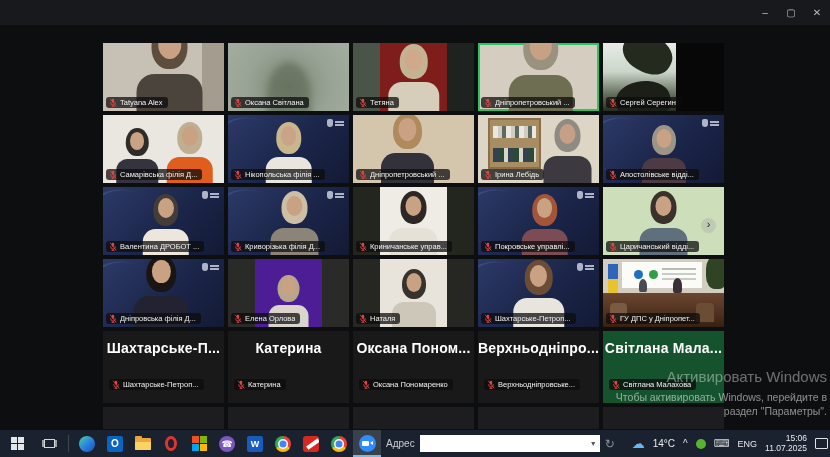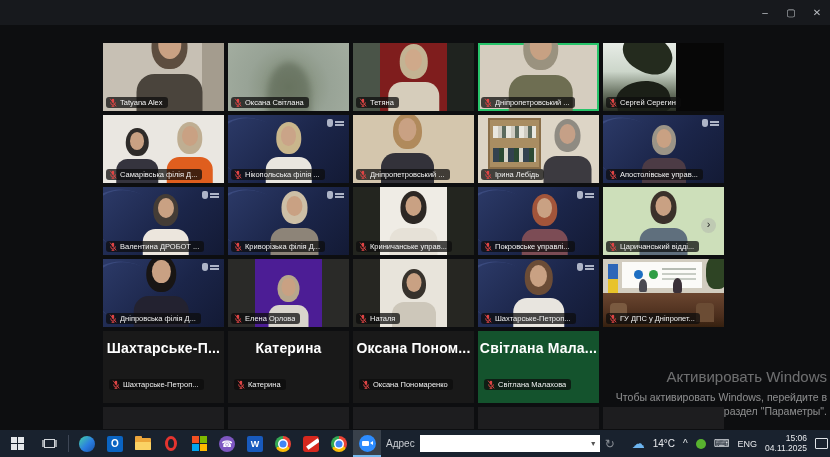--- a/index.html
+++ b/index.html
@@ -270,21 +270,21 @@
           <div style="position: absolute; left: 50%; bottom: 0px; transform: translateX(-50%); width: 44px; height: 25px; border-radius: 12px 12px 0px 0px; background: rgb(76, 59, 69);"></div>
           <div style="position: absolute; left: 50%; top: 4px; transform: translateX(-50%); width: 15px; height: 19px; border-radius: 50%; background: rgb(201, 161, 131);"></div>
         </div>
         <div class="pill">
           <svg width="8" height="9" viewBox="0 0 12 14">
             <rect x="4.2" y="1" width="3.6" height="6.5" rx="1.8" fill="#e04545"></rect>
             <path d="M2.5 6.5v1a3.5 3.5 0 0 0 7 0v-1" fill="none" stroke="#e04545" stroke-width="1.4"></path>
             <path d="M6 11v2M3.8 13h4.4" stroke="#e04545" stroke-width="1.4"></path>
             <path d="M1.5 1l9.5 12" stroke="#e04545" stroke-width="1.4"></path>
           </svg>
-          <span>Апостолівське управ...</span>
+          <span>Апостолівське відді...</span>
         </div>
       </div>
       <div class="tile" style="background: linear-gradient(135deg, rgb(44, 58, 104) 0%, rgb(27, 37, 73) 55%, rgb(19, 26, 53) 100%);">
         <div style="position: absolute; left: -12%; top: 8%; width: 70%; height: 88%; border-left: 3px solid rgba(140, 170, 255, 0.16); border-radius: 50%; transform: rotate(24deg);"></div>
         <div style="position: absolute; top: 4px; right: 5px; display: flex; gap: 2px; align-items: center; opacity: 0.75;">
           <div style="width: 6px; height: 8px; background: rgb(223, 229, 242); border-radius: 2px 2px 3px 3px;"></div>
           <div style="display: flex; flex-direction: column; gap: 1px;">
             <div style="width: 9px; height: 2px; background: rgb(223, 229, 242);"></div>
             <div style="width: 9px; height: 2px; background: rgb(223, 229, 242);"></div>
           </div>
@@ -523,20 +523,32 @@
       <div class="tile" style="background: rgb(25, 25, 25);">
         <div class="bigname">Оксана  Поном...</div>
         <div class="pill" style="left: 6px; bottom: 13px;">
           <svg width="8" height="9" viewBox="0 0 12 14">
             <rect x="4.2" y="1" width="3.6" height="6.5" rx="1.8" fill="#e04545"></rect>
             <path d="M2.5 6.5v1a3.5 3.5 0 0 0 7 0v-1" fill="none" stroke="#e04545" stroke-width="1.4"></path>
             <path d="M6 11v2M3.8 13h4.4" stroke="#e04545" stroke-width="1.4"></path>
             <path d="M1.5 1l9.5 12" stroke="#e04545" stroke-width="1.4"></path>
           </svg>
           <span>Оксана Пономаренко</span>
+        </div>
+      </div>
+      <div class="tile" style="background: rgb(25, 25, 25);">
+        <div class="bigname">Верхньодніпро...</div>
+        <div class="pill" style="left: 6px; bottom: 13px;">
+          <svg width="8" height="9" viewBox="0 0 12 14">
+            <rect x="4.2" y="1" width="3.6" height="6.5" rx="1.8" fill="#e04545"></rect>
+            <path d="M2.5 6.5v1a3.5 3.5 0 0 0 7 0v-1" fill="none" stroke="#e04545" stroke-width="1.4"></path>
+            <path d="M6 11v2M3.8 13h4.4" stroke="#e04545" stroke-width="1.4"></path>
+            <path d="M1.5 1l9.5 12" stroke="#e04545" stroke-width="1.4"></path>
+          </svg>
+          <span>Верхньодніпровське...</span>
         </div>
       </div>
       <div class="tile" style="background: #14532d;">
         <div class="bigname">Світлана  Мала...</div>
         <div class="pill" style="left: 6px; bottom: 13px;">
           <svg width="8" height="9" viewBox="0 0 12 14">
             <rect x="4.2" y="1" width="3.6" height="6.5" rx="1.8" fill="#e04545"></rect>
             <path d="M2.5 6.5v1a3.5 3.5 0 0 0 7 0v-1" fill="none" stroke="#e04545" stroke-width="1.4"></path>
             <path d="M6 11v2M3.8 13h4.4" stroke="#e04545" stroke-width="1.4"></path>
             <path d="M1.5 1l9.5 12" stroke="#e04545" stroke-width="1.4"></path>
@@ -637,17 +649,17 @@
   </div>
   <div class="tray">
     <span class="cloud">☁</span>
     <span class="temp">14°C</span>
     <span class="chevup">^</span>
     <span class="greenico"></span>
     <span class="kb">⌨</span>
     <span class="lang">ENG</span>
     <div class="clock">
       <div>15:06</div>
-      <div>04.11.2025</div>
+      <div>11.07.2025</div>
     </div>
     <div class="action"></div>
   </div>
 </div>
 
 </body></html>

